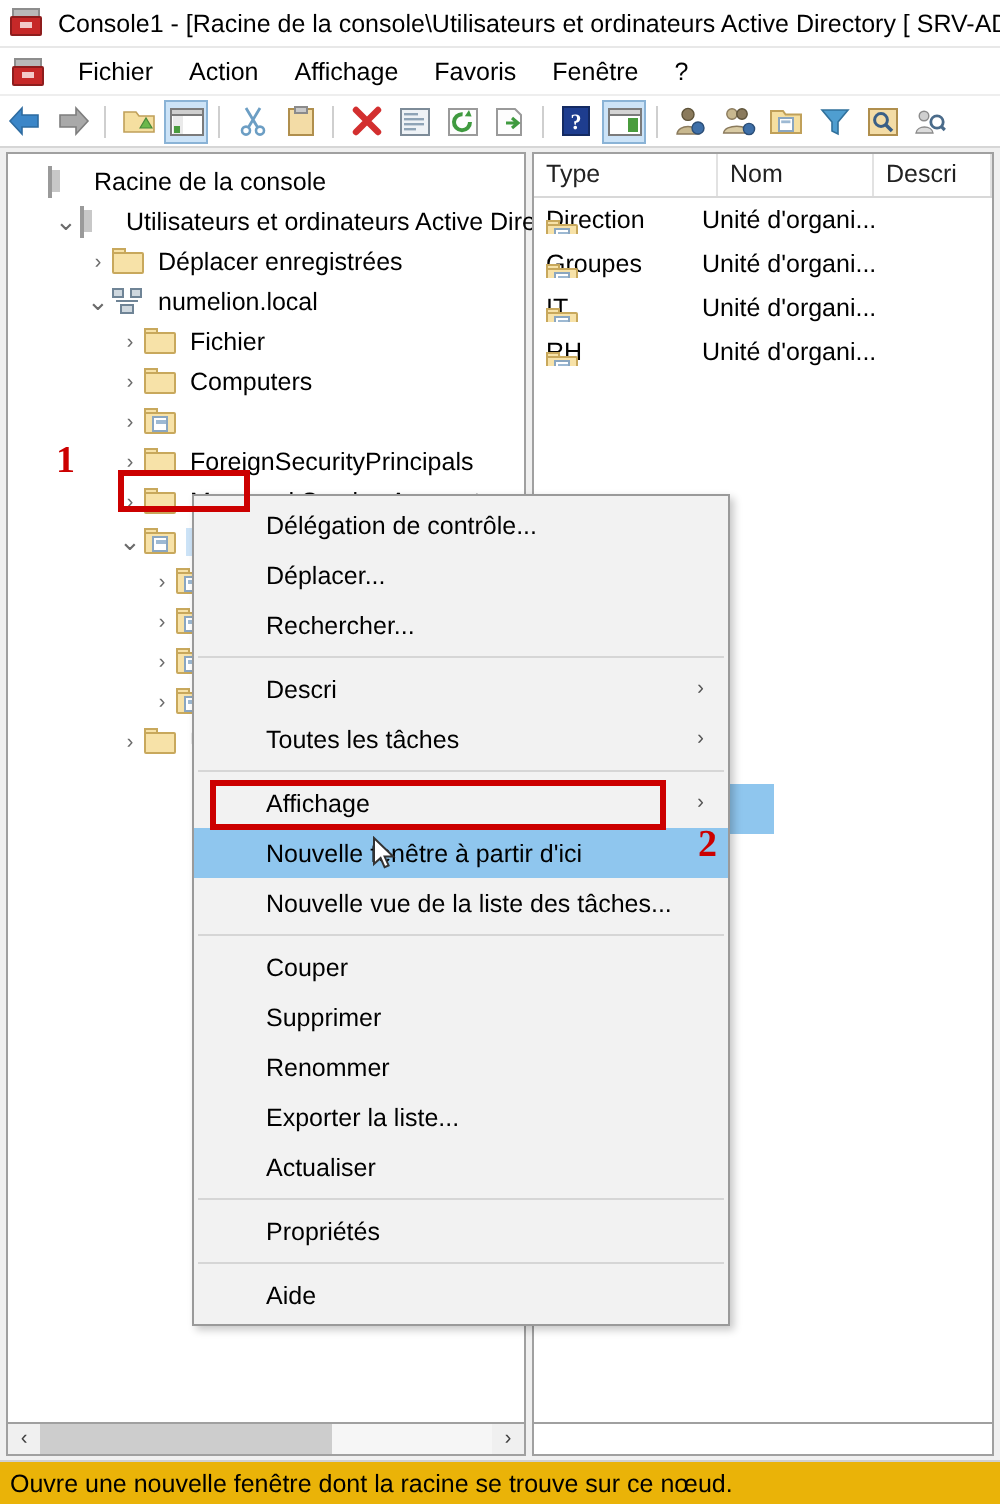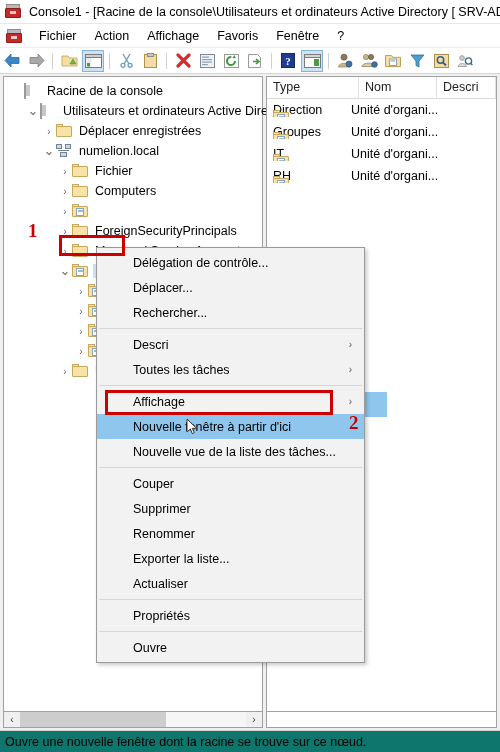--- a/index.html
+++ b/index.html
@@ -129,21 +129,21 @@
   .hscroll { position: absolute; left: 3px; top: 711px; width: 260px; height: 17px;
              background: #f0f0f0; border: 1px solid #a0a0a0; display: flex; align-items: center; }
   .hscroll .arw { width: 16px; height: 15px; display: flex; align-items: center;
                   justify-content: center; color: #404040; font-size: 10px; }
   .hscroll .track { flex: 1; height: 15px; background: #f6f6f6; position: relative; }
   .hscroll .thumb { position: absolute; left: 0; top: 0; width: 146px; height: 15px; background: #cdcdcd; }
   .rscroll { position: absolute; left: 266px; top: 711px; width: 231px; height: 17px;
              background: #ffffff; border: 1px solid #a0a0a0; }
 
   .statusbar { position: absolute; left: 0; top: 730px; width: 500px; height: 22px;
-               background: #0f766e; border-top: 1px solid #d0d0d0;
+               background: #eab308; border-top: 1px solid #d0d0d0;
                display: flex; align-items: center; padding-left: 5px; font-size: 12.5px; color: #000; }
 </style>
 </head>
 <body>
 
 <div id="app">
 
   <div class="titlebar">
     <span class="tb-icon">
       <span class="mmc-icon"><span class="top"></span><span class="body"></span><span class="latch"></span></span>
@@ -463,21 +463,21 @@
       </div>
       <div class="ctxitem">
         <span>Actualiser</span>
       </div>
       <div class="ctxsep"></div>
       <div class="ctxitem">
         <span>Propriétés</span>
       </div>
       <div class="ctxsep"></div>
       <div class="ctxitem">
-        <span>Ouvre</span>
+        <span>Aide</span>
       </div>
     </div>
 
   <div class="redbox" style="left:59px; top:235px; width:66px; height:21px;"></div>
   <div class="rednum" style="left:28px; top:220px;">1</div>
 
   <div class="redbox" style="left:105px; top:390px; width:228px; height:25px;"></div>
   <div class="rednum" style="left:349px; top:412px;">2</div>
 
   <div class="cursor" style="left:186px; top:418px;">

